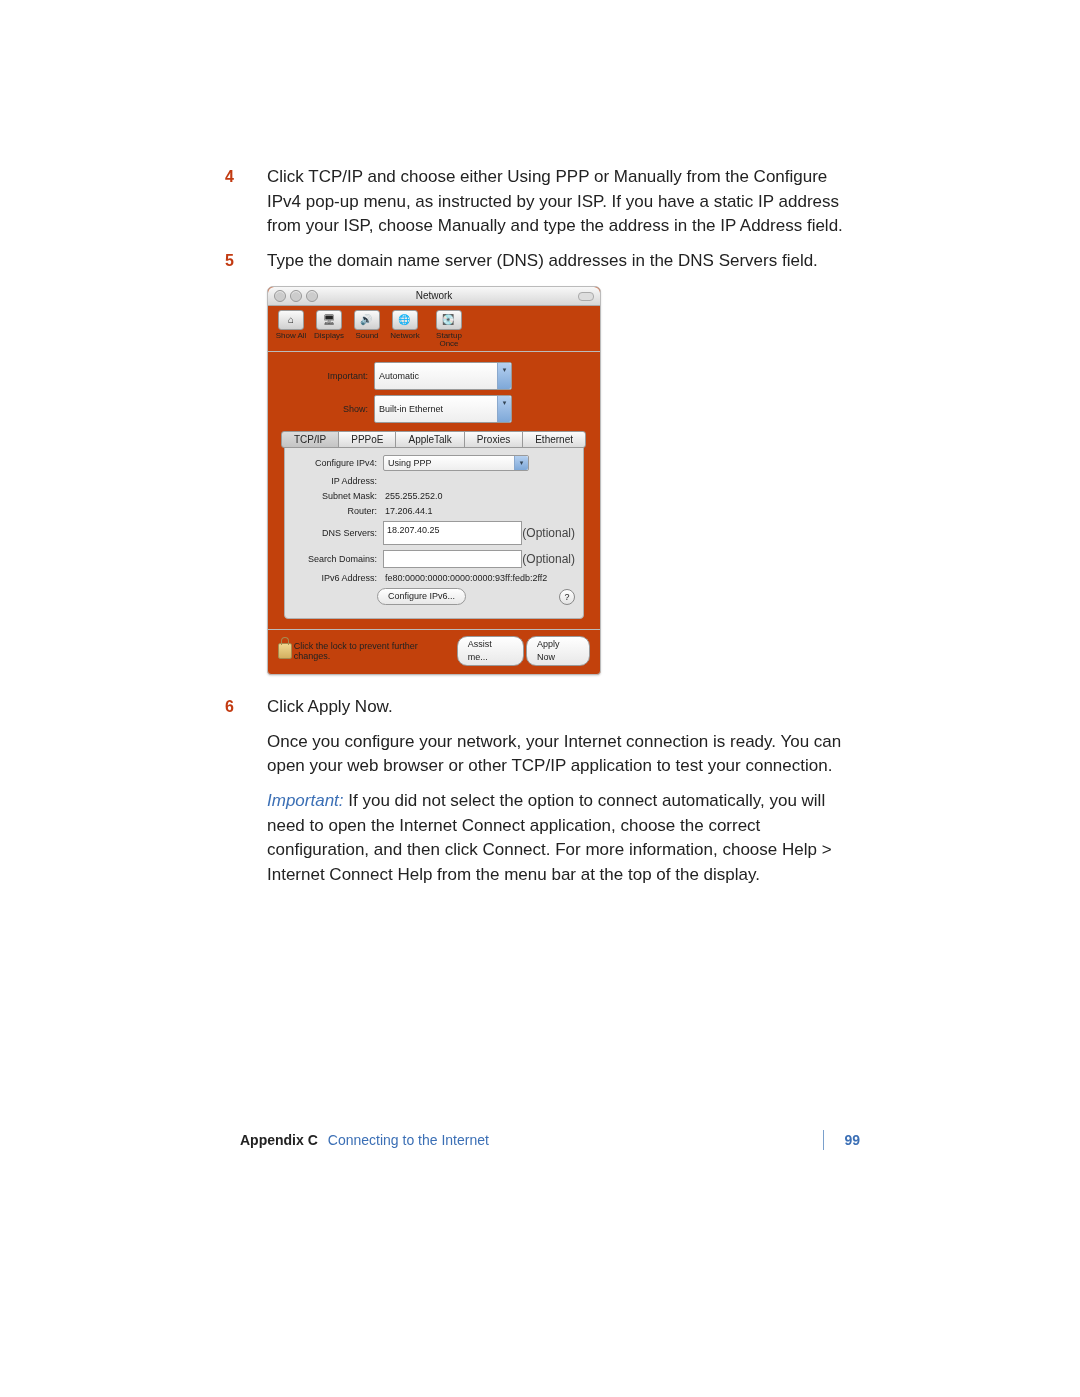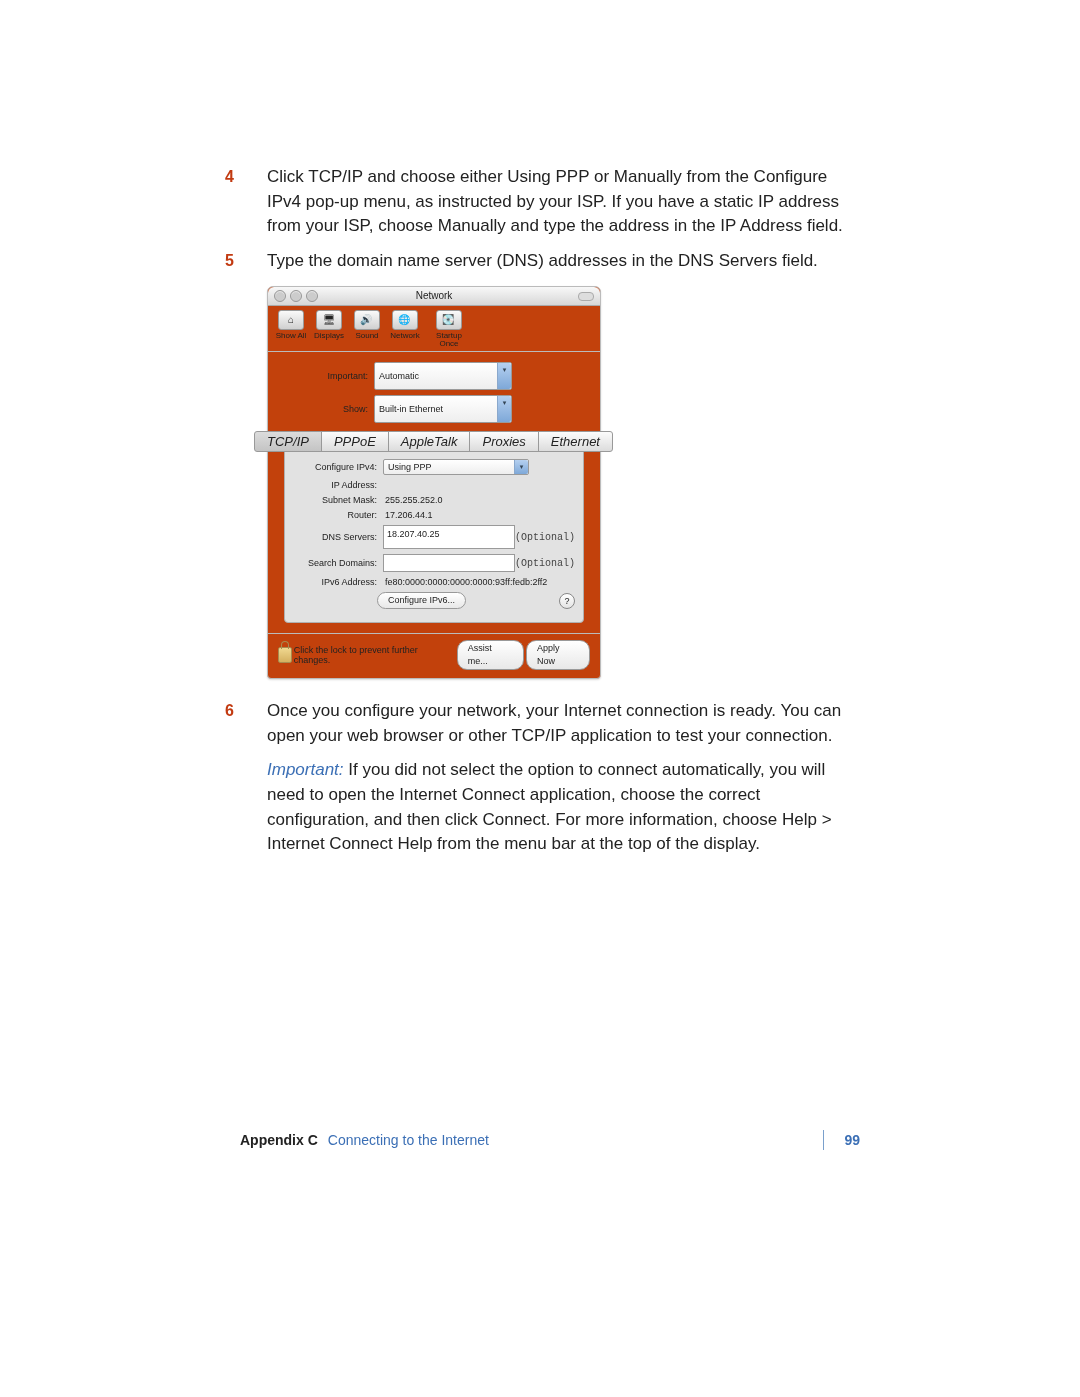--- a/index.html
+++ b/index.html
@@ -154,25 +154,24 @@
   }
   .tabs {
     display: flex;
     justify-content: center;
     margin: 8px 0 0 0;
     position: relative;
     z-index: 2;
   }
   .tab {
     padding: 2px 12px;
-    font-size: 13px;
+    font-size: 10px;
     background: linear-gradient(#fcfcfc, #dcdcdc);
     border: 1px solid #999;
     margin-left: -1px;
-    font-style: italic;
   }
   .tab:first-child { border-radius: 3px 0 0 3px; }
   .tab:last-child  { border-radius: 0 3px 3px 0; }
   .tab.active {
     background: linear-gradient(#dcdcdc, #c4c4c4);
   }
   .tabpanel {
     border: 1px solid #b0b0b0;
     border-radius: 4px;
     margin-top: -8px;
@@ -188,24 +187,23 @@
     height: 14px;
     background: #fff;
     border: 1px solid #9a9a9a;
     border-radius: 0;
     padding: 1px 3px;
     font-size: 9px;
     line-height: 14px;
   }
   .textfield.multi { height: 20px; }
   .opt {
-    font-size: 10px;
+    font-size: 12px;
     color: #444;
     margin-left: 0;
-    font-family: Liberation Mono, monospace;
   }
   .btn {
     display: inline-block;
     padding: 1px 10px;
     font-size: 9px;
     background: linear-gradient(#fff, #e8e8e8);
     border: 1px solid #999;
     border-radius: 10px;
     line-height: 13px;
   }
@@ -389,20 +387,21 @@
       <span style="font-size:9px;">Click the lock to prevent further changes.</span>
       <div class="spacer"></div>
       <div class="btn">Assist me...</div>
       <div class="btn">Apply Now</div>
     </div>
   </div>
 
   <div class="step" style="position:relative;">
     <span class="step-num">6</span>
     <div class="step-body">
+      <div>Click Apply Now.</div>
       <div style="margin-top:10px;">Once you configure your network, your Internet connection is ready. You can open your web browser or other TCP/IP application to test your connection.</div>
       <div style="margin-top:10px;">
         <span class="important">Important:</span>
         <span>If you did not select the option to connect automatically, you will need to open the Internet Connect application, choose the correct configuration, and then click Connect. For more information, choose Help &gt; Internet Connect Help from the menu bar at the top of the display.</span>
       </div>
     </div>
   </div>
 
 </div>
 

